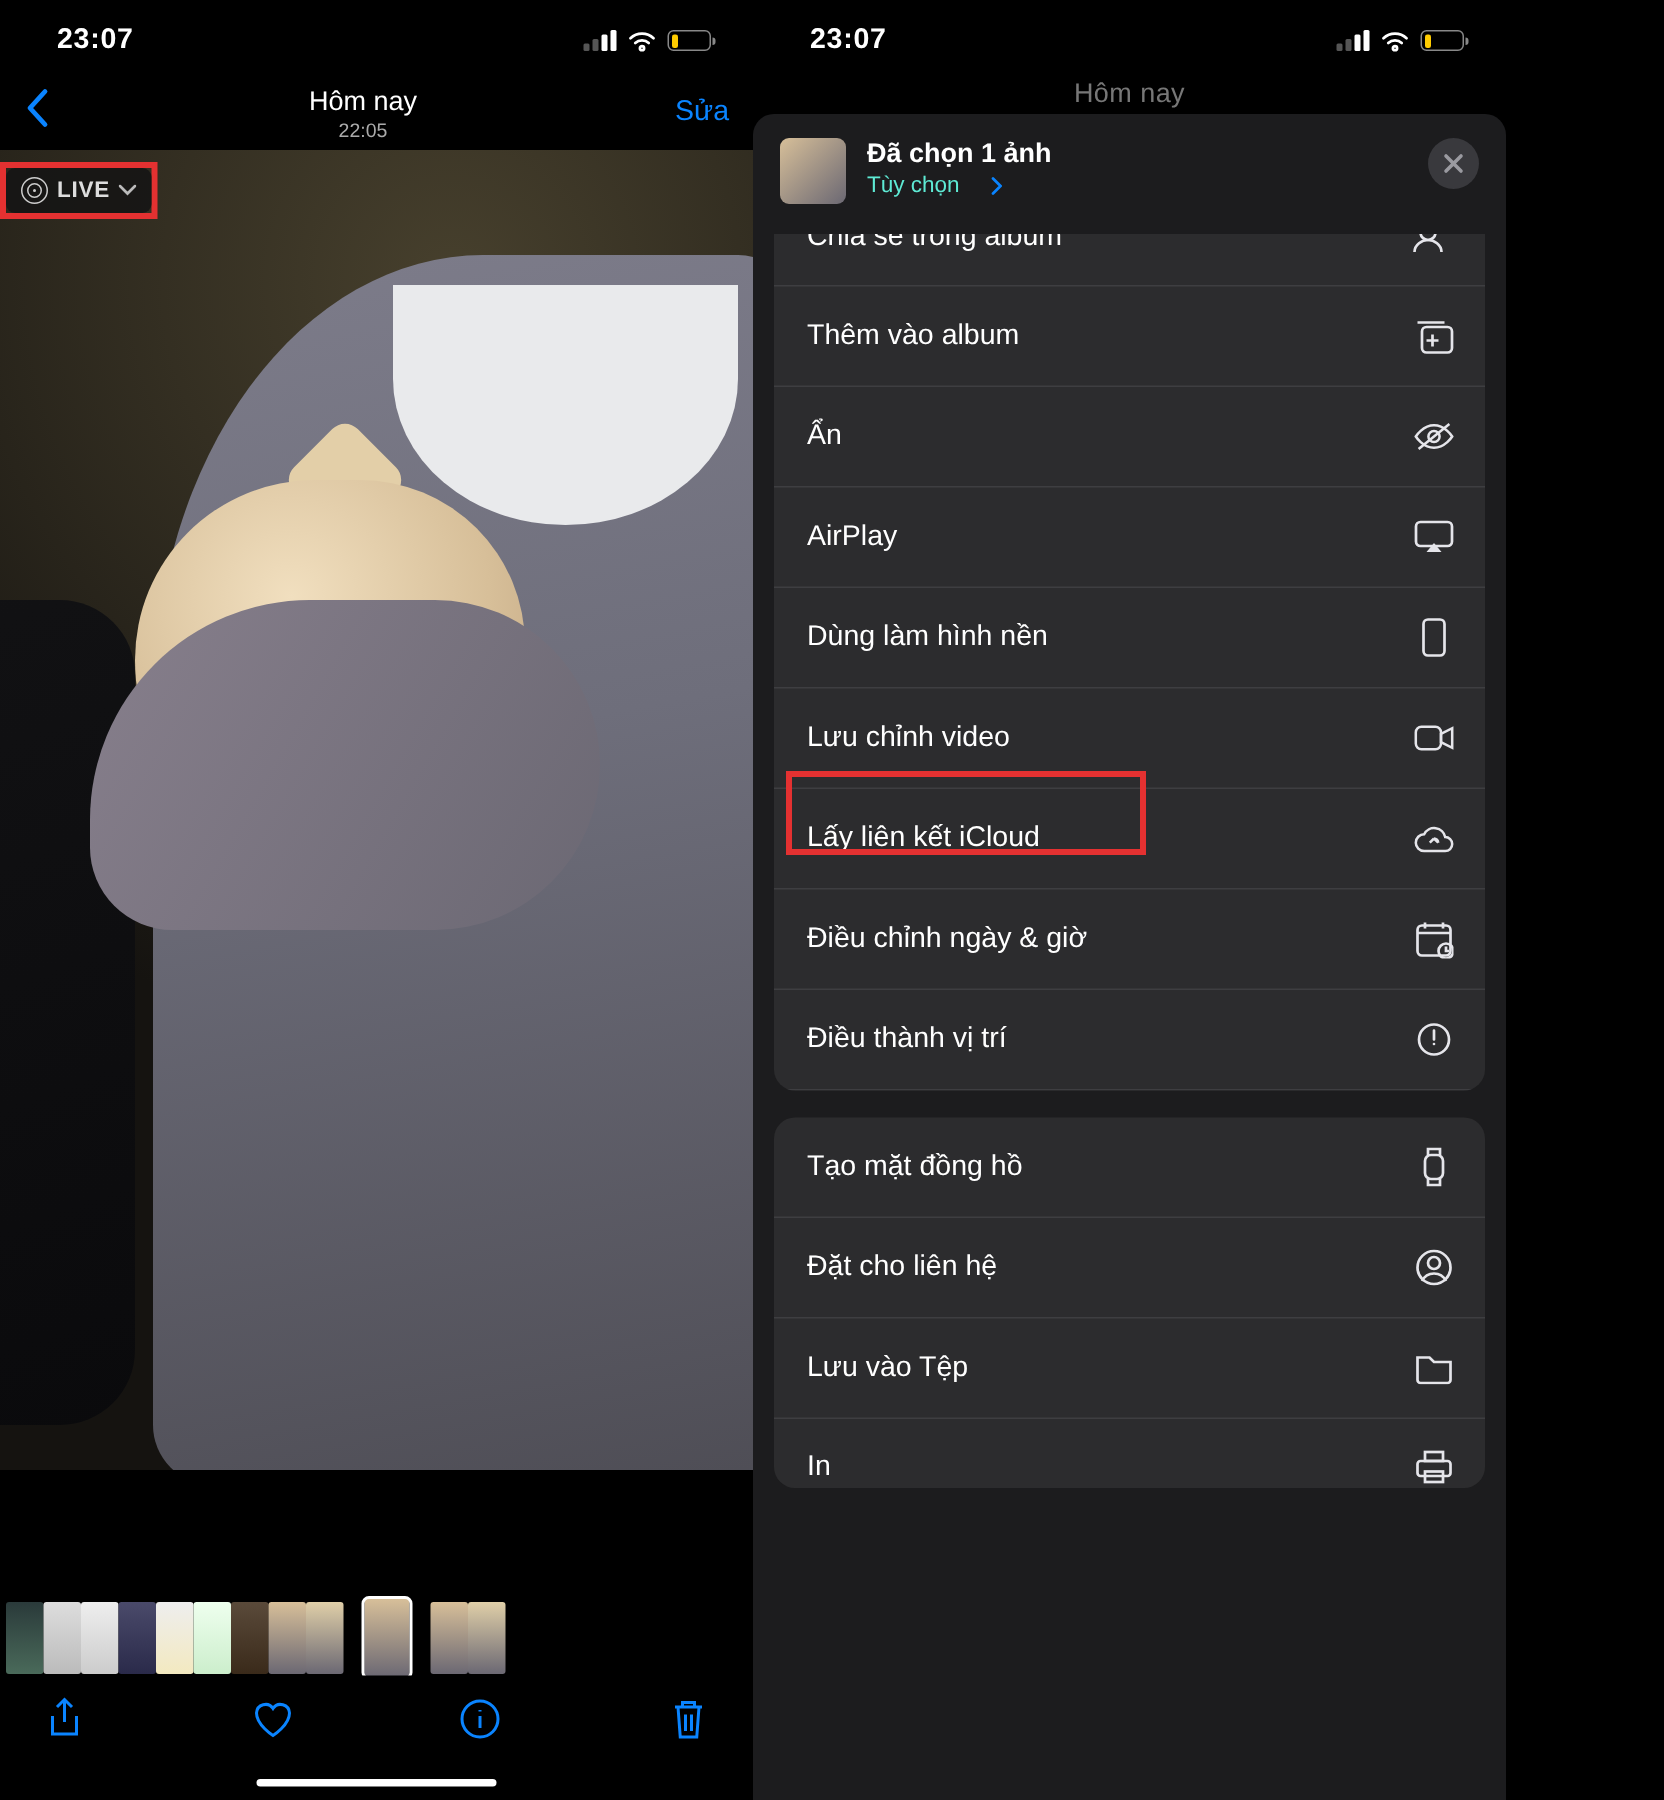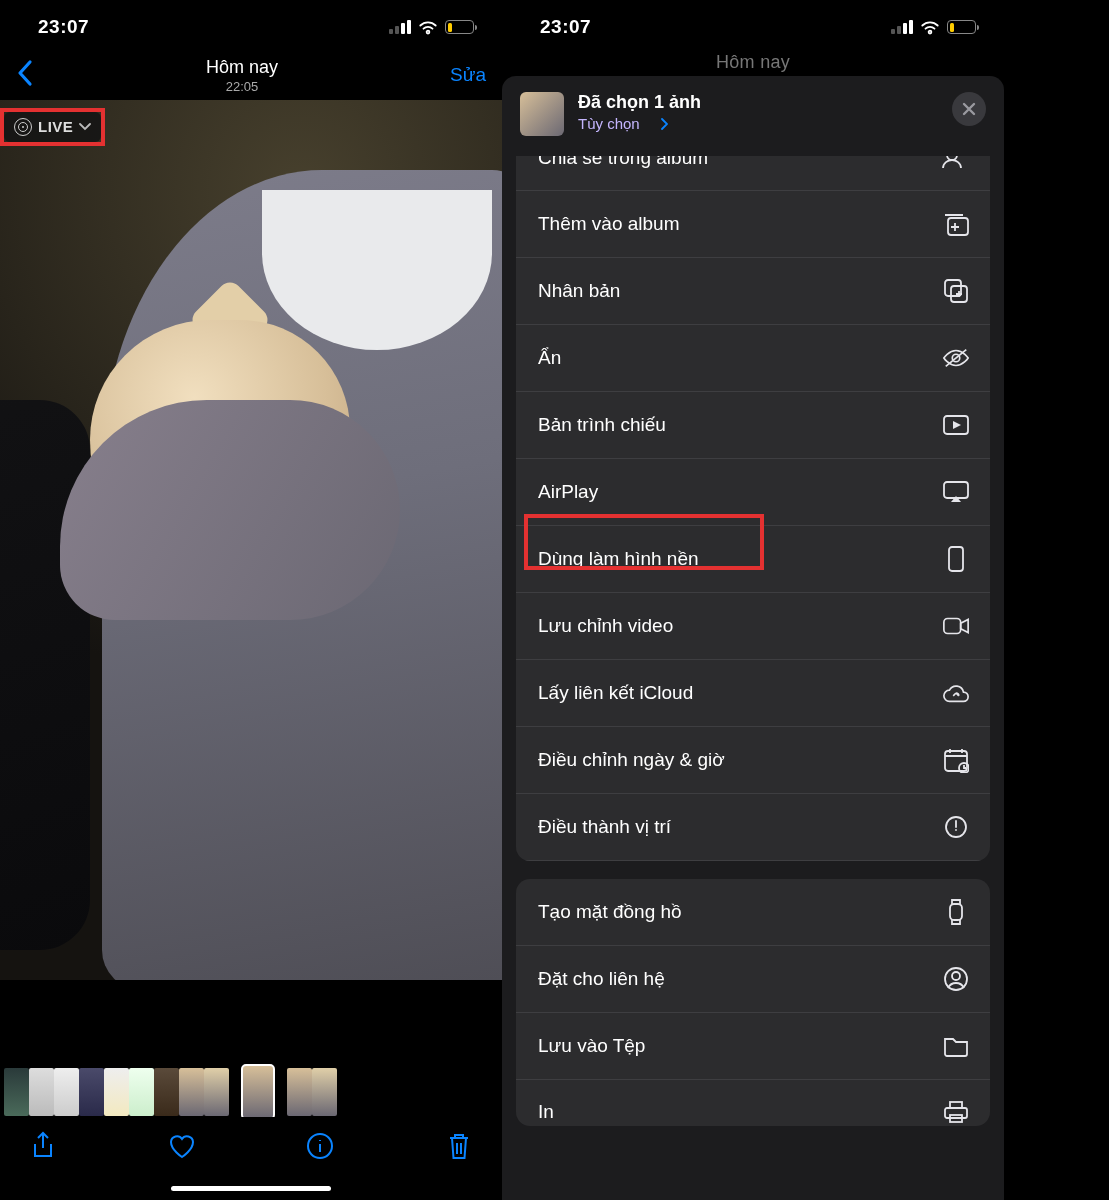--- a/index.html
+++ b/index.html
@@ -174,21 +174,21 @@
     display:flex; align-items:flex-start; gap:14px;
     padding: 16px 18px 18px 18px;
   }
   .sheet-thumb {
     width:44px; height:44px; border-radius:6px;
     background:linear-gradient(135deg,#d7bf99 0%, #6b6873 100%);
     flex-shrink:0;
   }
   .sheet-title-block { flex:1; }
   .sheet-title { font-size:18px; font-weight:600; color:#fff; }
-  .sheet-options { font-size:15px; color:#c4b5fd; margin-top:2px; display:flex; align-items:center; gap:20px;}
+  .sheet-options { font-size:15px; color:#5eead4; margin-top:2px; display:flex; align-items:center; gap:20px;}
   .sheet-close {
     width:34px; height:34px; border-radius:50%;
     background:#39393d; color:#9a9aa0;
     display:flex; align-items:center; justify-content:center;
     font-size:19px; font-weight:600;
   }
   .action-group { background:#2c2c2e; border-radius:14px; margin:0 14px 18px; overflow:hidden; }
   .action-group.first { margin-top:0;text-align:center; }
   .action-row {
     display:flex; align-items:center; justify-content:space-between;
@@ -378,51 +378,32 @@
           <div class="action-row">
             <span>Thêm vào album</span>
             <span class="action-icon">
               <svg width="28" height="26" viewBox="0 0 28 26">
                   <rect x="6" y="7" width="20" height="17" rx="3"></rect>
                   <path d="M3 4h18M13 12v8M9 16h8"></path>
                 </svg>
             </span>
           </div>
 
-          <div class="action-row">
-            <span>Nhân bản</span>
-            <span class="action-icon">
-              <svg width="26" height="26" viewBox="0 0 26 26">
-                  <rect x="2" y="2" width="16" height="16" rx="3"></rect>
-                  <rect x="8" y="8" width="16" height="16" rx="3"></rect>
-                  <path d="M16 13v6M13 16h6"></path>
-                </svg>
-            </span>
-          </div>
 
           <div class="action-row">
             <span>Ẩn</span>
             <span class="action-icon">
               <svg width="30" height="22" viewBox="0 0 30 22">
                   <path d="M2 11s5-8 13-8 13 8 13 8-5 8-13 8S2 11 2 11z"></path>
                   <circle cx="15" cy="11" r="4"></circle>
                   <path d="M4 20L26 2"></path>
                 </svg>
             </span>
           </div>
 
-          <div class="action-row">
-            <span>Bản trình chiếu</span>
-            <span class="action-icon">
-              <svg width="28" height="22" viewBox="0 0 28 22">
-                  <rect x="2" y="2" width="24" height="18" rx="3"></rect>
-                  <path d="M11 7l8 4-8 4z" fill="#e5e5ea" stroke="none"></path>
-                </svg>
-            </span>
-          </div>
 
           <div class="action-row">
             <span>AirPlay</span>
             <span class="action-icon">
               <svg width="28" height="24" viewBox="0 0 28 24">
                   <rect x="2" y="2" width="24" height="16" rx="3"></rect>
                   <path d="M9 22l5-6 5 6z" fill="#e5e5ea" stroke="none"></path>
                 </svg>
             </span>
           </div>

